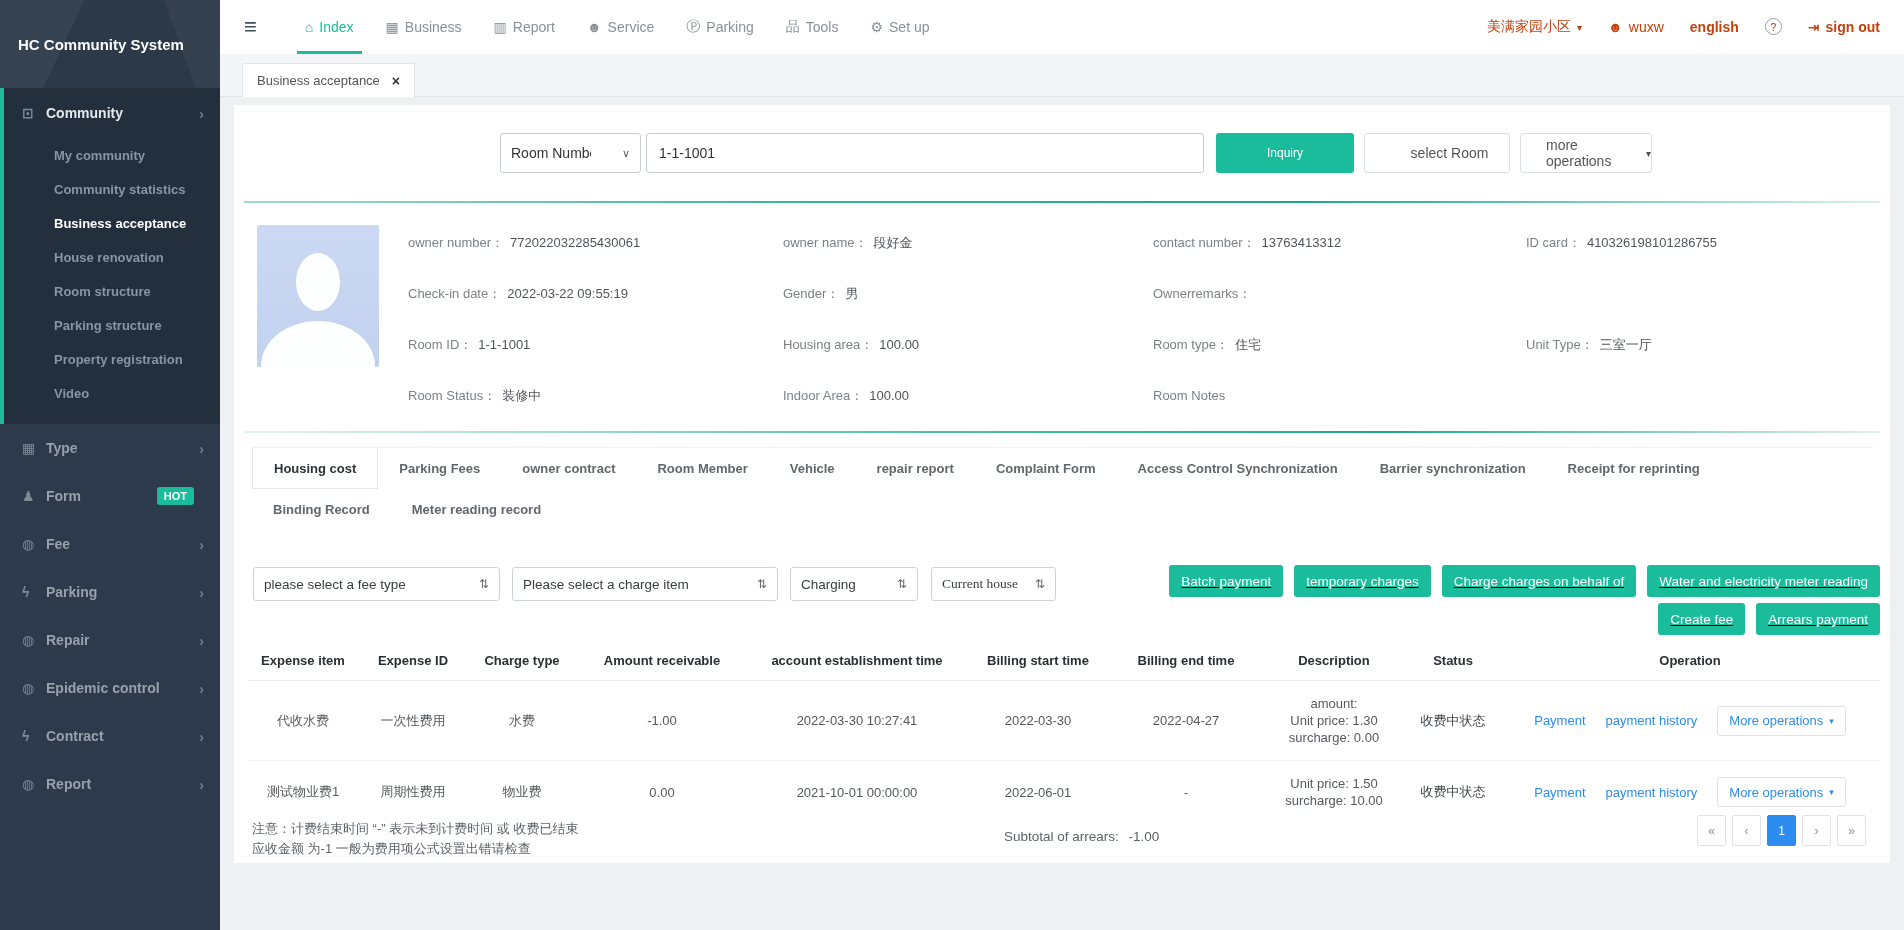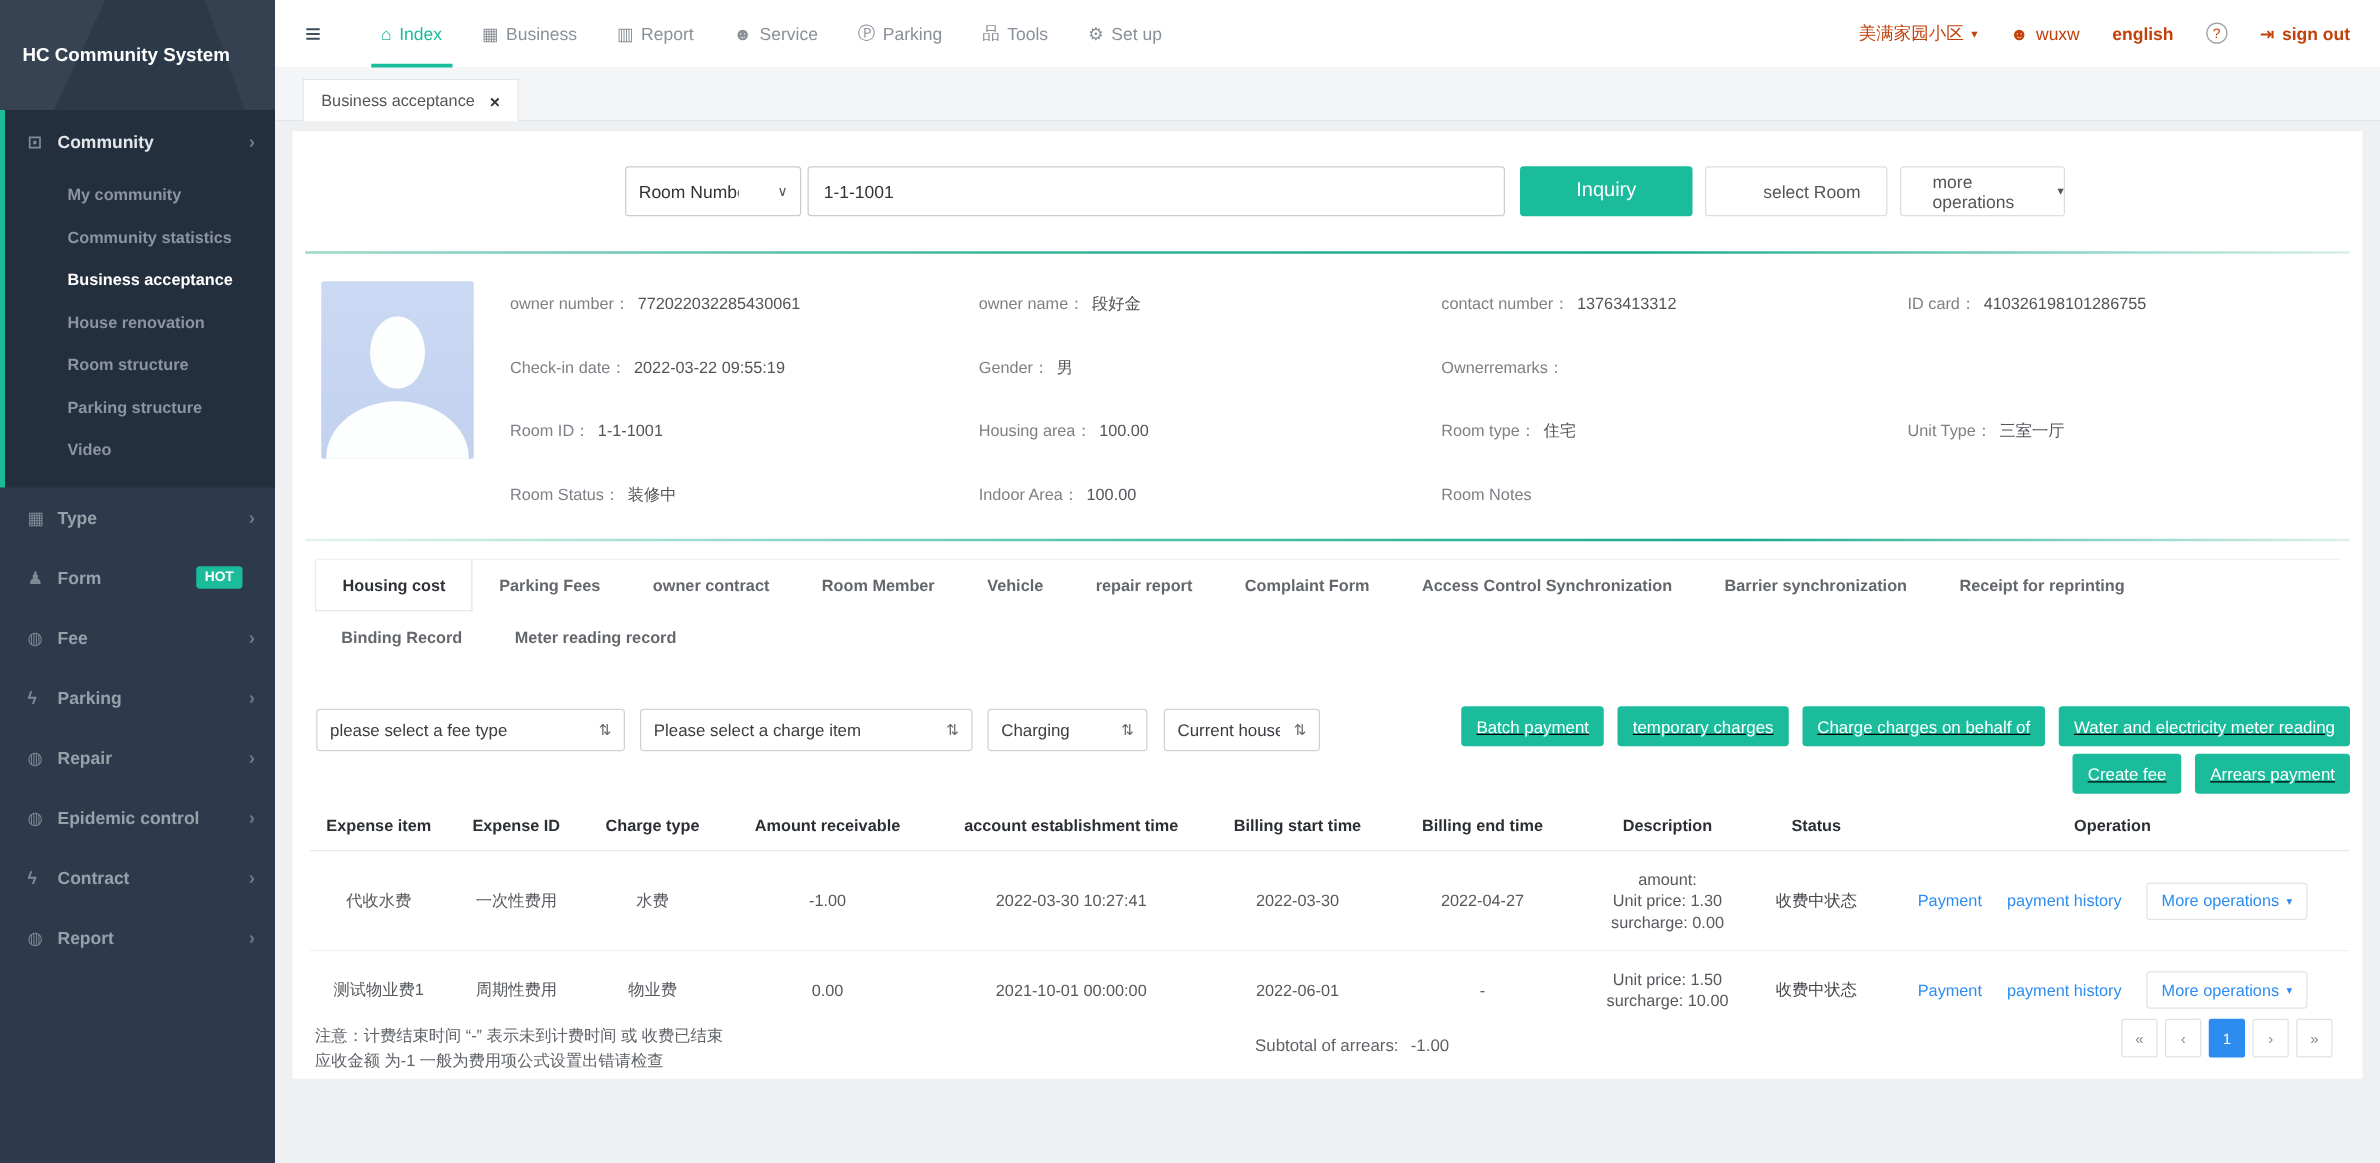--- a/index.html
+++ b/index.html
@@ -60,21 +60,21 @@
   .sel { height:40px; border:1px solid #c9cdd1; border-radius:3px; background:#fff;
     display:flex; align-items:center; justify-content:space-between; padding:0 10px;
     font-size:14px; color:#333; cursor:pointer; }
   .sel .sel-txt { white-space:nowrap; overflow:hidden; }
   .sel .sel-caret { color:#555; font-size:11px; margin-left:6px; }
   .sel-room { width:141px; } .sel-room .sel-txt { max-width:80px; }
   .search-input { width:558px; height:40px; margin-left:5px; border:1px solid #c9cdd1;
     border-radius:3px; padding:0 12px; font-size:14px; color:#333; outline:none;
     font-family:"Liberation Sans","DejaVu Sans",sans-serif; }
   .btn-green { background:#1abc9c; color:#fff; border:none; border-radius:3px;
-    font-size:16px; cursor:pointer; }
+    font-size:12px; cursor:pointer; }
   .btn-inquiry { width:138px; height:40px; margin-left:12px; }
   .btn-white { background:#fff; border:1px solid #dcdfe2; border-radius:3px;
     color:#555; font-size:14px; cursor:pointer; display:flex; align-items:center;
     justify-content:center; gap:7px;padding-left:25px; }
   .btn-selroom { width:146px; height:40px; margin-left:10px; }
   .btn-moreops { width:132px; height:40px; margin-left:10px; }
 
   .sep-teal { position:absolute; left:10px; right:10px; height:2px;
     background:linear-gradient(90deg,#9ed9ca 0%,#35b49a 35%,#17a98e 65%,#d9f0ea 100%); }
   .sep1 { top:96px; }
@@ -100,21 +100,21 @@
     font-size:13px; font-weight:bold; color:#63676b; cursor:pointer; }
   .dtab.active { color:#2e3237; border:1px solid #e5e7e9; border-top:none; }
 
   
   .filter-row { position:absolute; top:460px; left:19px; right:10px; display:flex; align-items:flex-start; }
   .fsel { height:34px; margin-top:2px; border:1px solid #d0d3d6; border-radius:3px;
     display:flex; align-items:center; justify-content:space-between; padding:0 10px;
     font-size:13.5px; color:#3a3d40; background:#fff; cursor:pointer; }
   .fsel .ud { color:#666; font-size:12px; margin-left:8px; }
   .fs1 { width:247px; } .fs2 { width:266px; margin-left:12px; }
-  .fs3 { width:128px; margin-left:12px; } .fs4 { width:125px; margin-left:13px; }
+  .fs3 { width:128px; margin-left:12px; } .fs4 { width:125px; margin-left:13px;font-family:Liberation Serif, serif; }
   .fs4 .sel-txt { max-width:82px; white-space:nowrap; overflow:hidden; }
   .fbtns { margin-left:auto; display:flex; flex-direction:column; align-items:flex-end; gap:6px; }
   .fbtn-row { display:flex; gap:11px;text-decoration:underline; }
   .abtn { height:32px; padding:0 12px; background:#1abc9c; color:#fff; border:none;
     border-radius:3px; font-size:13.5px; cursor:pointer; }
 
   
   .fee-table { position:absolute; top:540px; left:14px; right:10px; }
   table { width:100%; border-collapse:collapse; table-layout:fixed; }
   th { font-size:13px; color:#2b2f33; font-weight:bold; text-align:center;
@@ -153,20 +153,21 @@
       <span>Community</span>
       <span class="chev">›</span>
     </div>
     <div class="sub">
       <div class="sub-item">My community</div>
       <div class="sub-item">Community statistics</div>
       <div class="sub-item active">Business acceptance</div>
       <div class="sub-item">House renovation</div>
       <div class="sub-item">Room structure</div>
       <div class="sub-item">Parking structure</div>
+      <div class="sub-item">Property registration</div>
       <div class="sub-item">Video</div>
     </div>
   </div>
 
   <div class="grp">
     <span class="gi">▦</span>
     <span>Type</span>
     <span class="chev">›</span>
   </div>
   <div class="grp">

